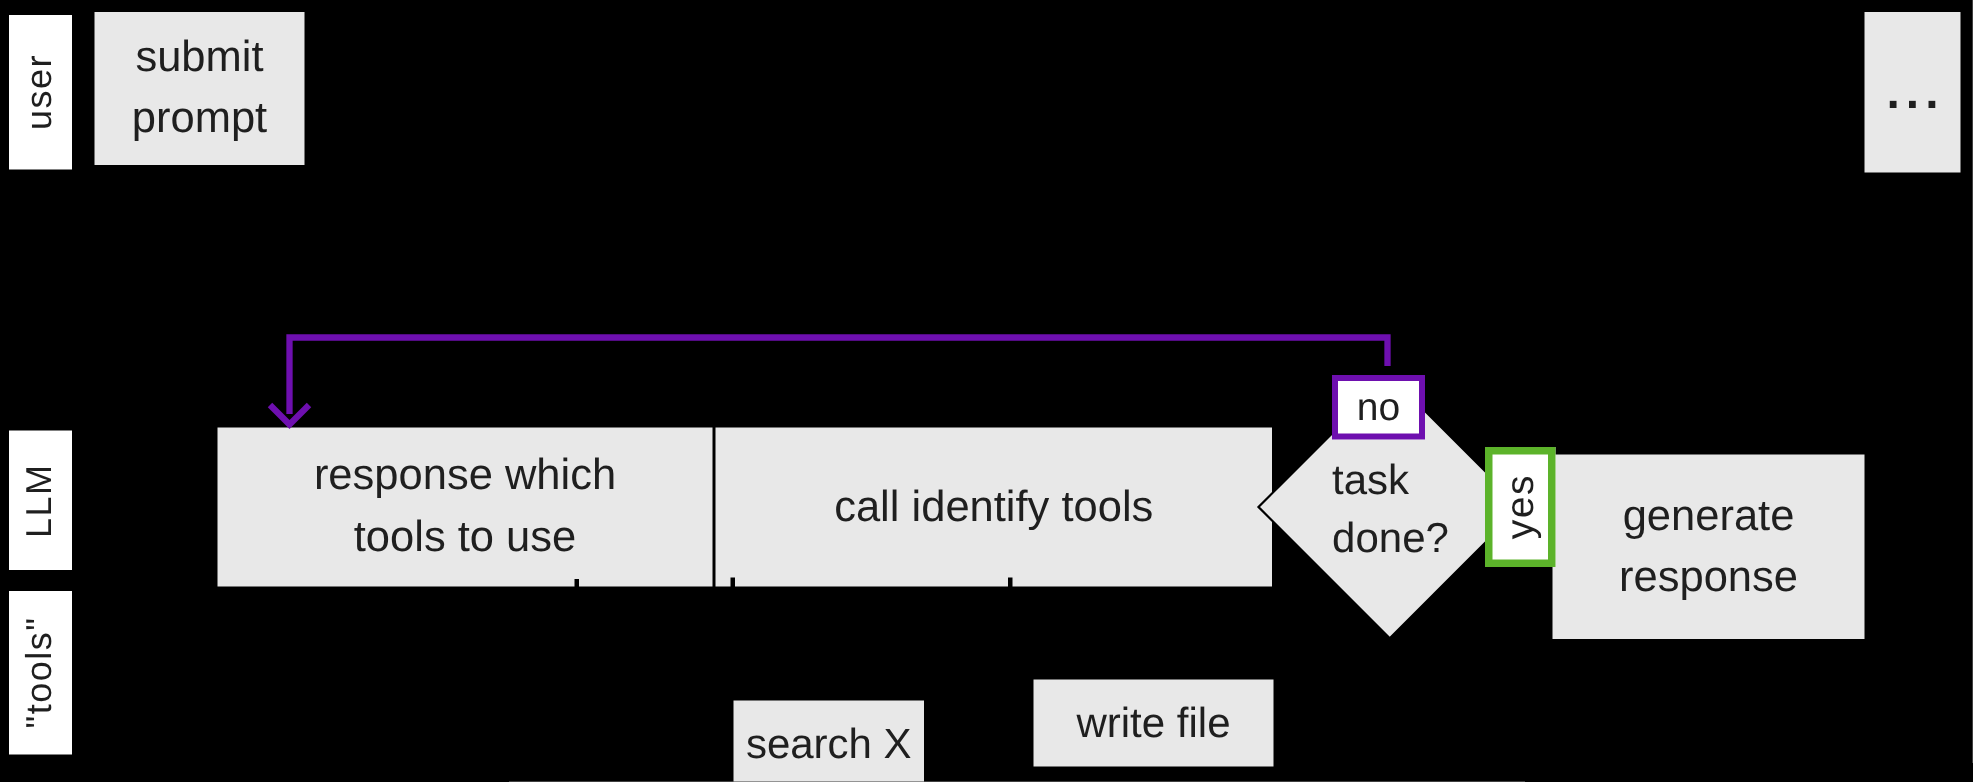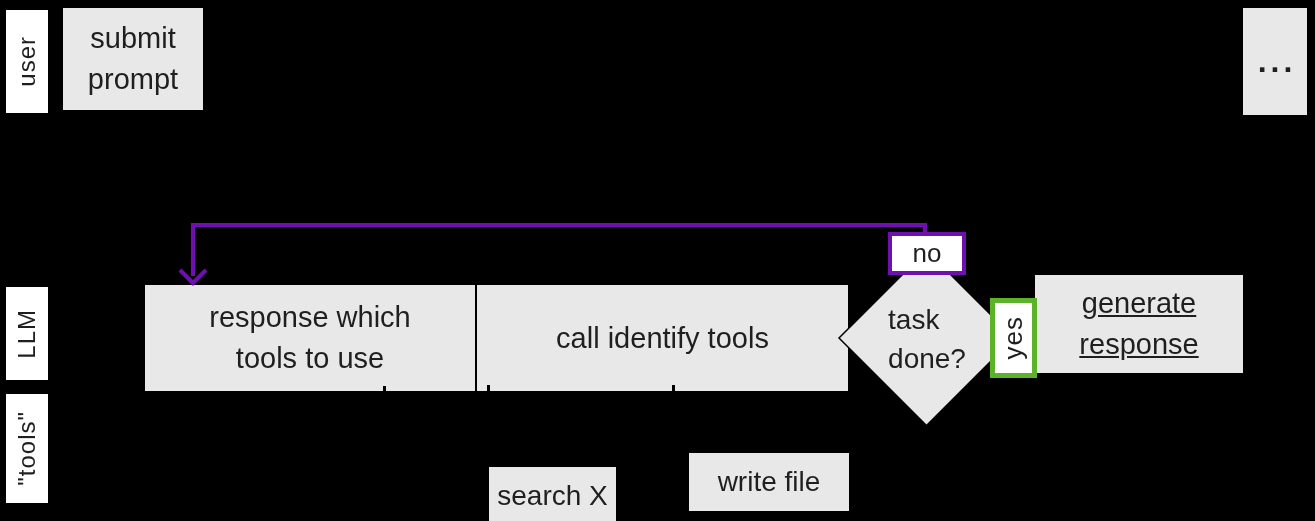--- a/index.html
+++ b/index.html
@@ -85,29 +85,29 @@
   <div class="node" style="left:145px;top:285px;width:330px;height:106px;">response which
 tools to use</div>
   <div class="node" style="left:477px;top:285px;width:371px;height:106px;">call identify tools</div>
 
   <svg class="abs-svg" style="left:830px;top:243px;" width="195" height="190" viewBox="0 0 195 190">
     <polygon class="diamond-shape" points="96.5,7.5 184,95 96.5,182.5 9,95"></polygon>
   </svg>
   <div class="diamond-label" style="left:838px;top:298px;width:178px;height:84px;">task
 done?</div>
 
-  <div class="node" style="left:1035px;top:275px;width:208px;height:98px;text-decoration:underline;">generate
+  <div class="node" style="left:1035px;top:303px;width:208px;height:123px;">generate
 response</div>
 
   <svg class="abs-svg" style="left:168px;top:216px;" width="790" height="75" viewBox="0 0 790 75">
     <polyline class="loop-line" points="757,28 757,9 25,9 25,60"></polyline>
     <path class="loop-line" d="M12,54 L25,67 L38,54"></path>
   </svg>
 
-  <div class="tag no-box" style="left:888px;top:232px;width:78px;height:43px;">no</div>
+  <div class="tag no-box" style="left:888px;top:250px;width:62px;height:43px;">no</div>
   <div class="tag yes-box" style="left:990px;top:298px;width:47px;height:80px;">
     <span class="vtext">yes</span>
   </div>
 
   <div class="node small" style="left:489px;top:467px;width:127px;height:58px;">search X</div>
   <div class="node small" style="left:677px;top:453px;width:160px;height:58px;margin-left:12px;">write file</div>
 
   <div class="stub" style="left:383px;top:386px;width:3px;height:7px;"></div>
   <div class="stub" style="left:487px;top:385px;width:3px;height:8px;"></div>
   <div class="stub" style="left:672px;top:385px;width:3px;height:8px;"></div>

